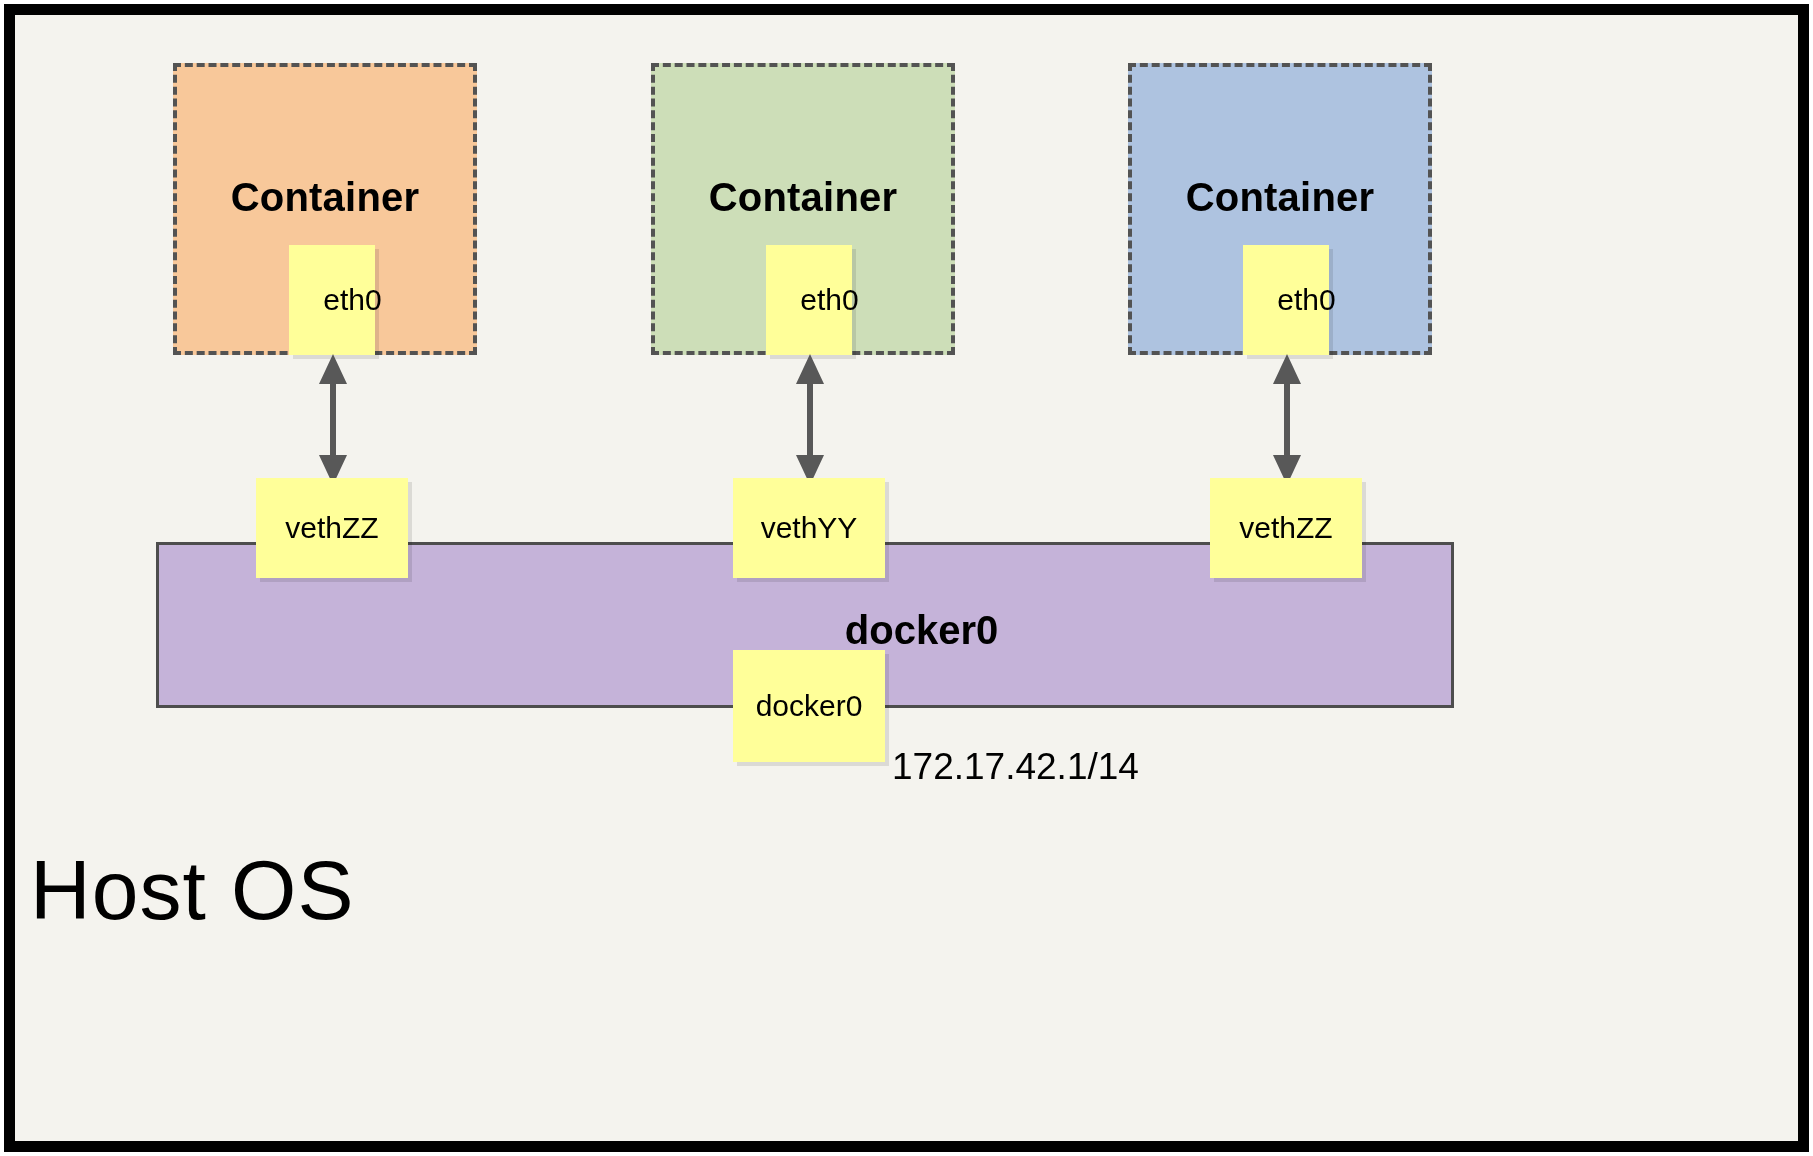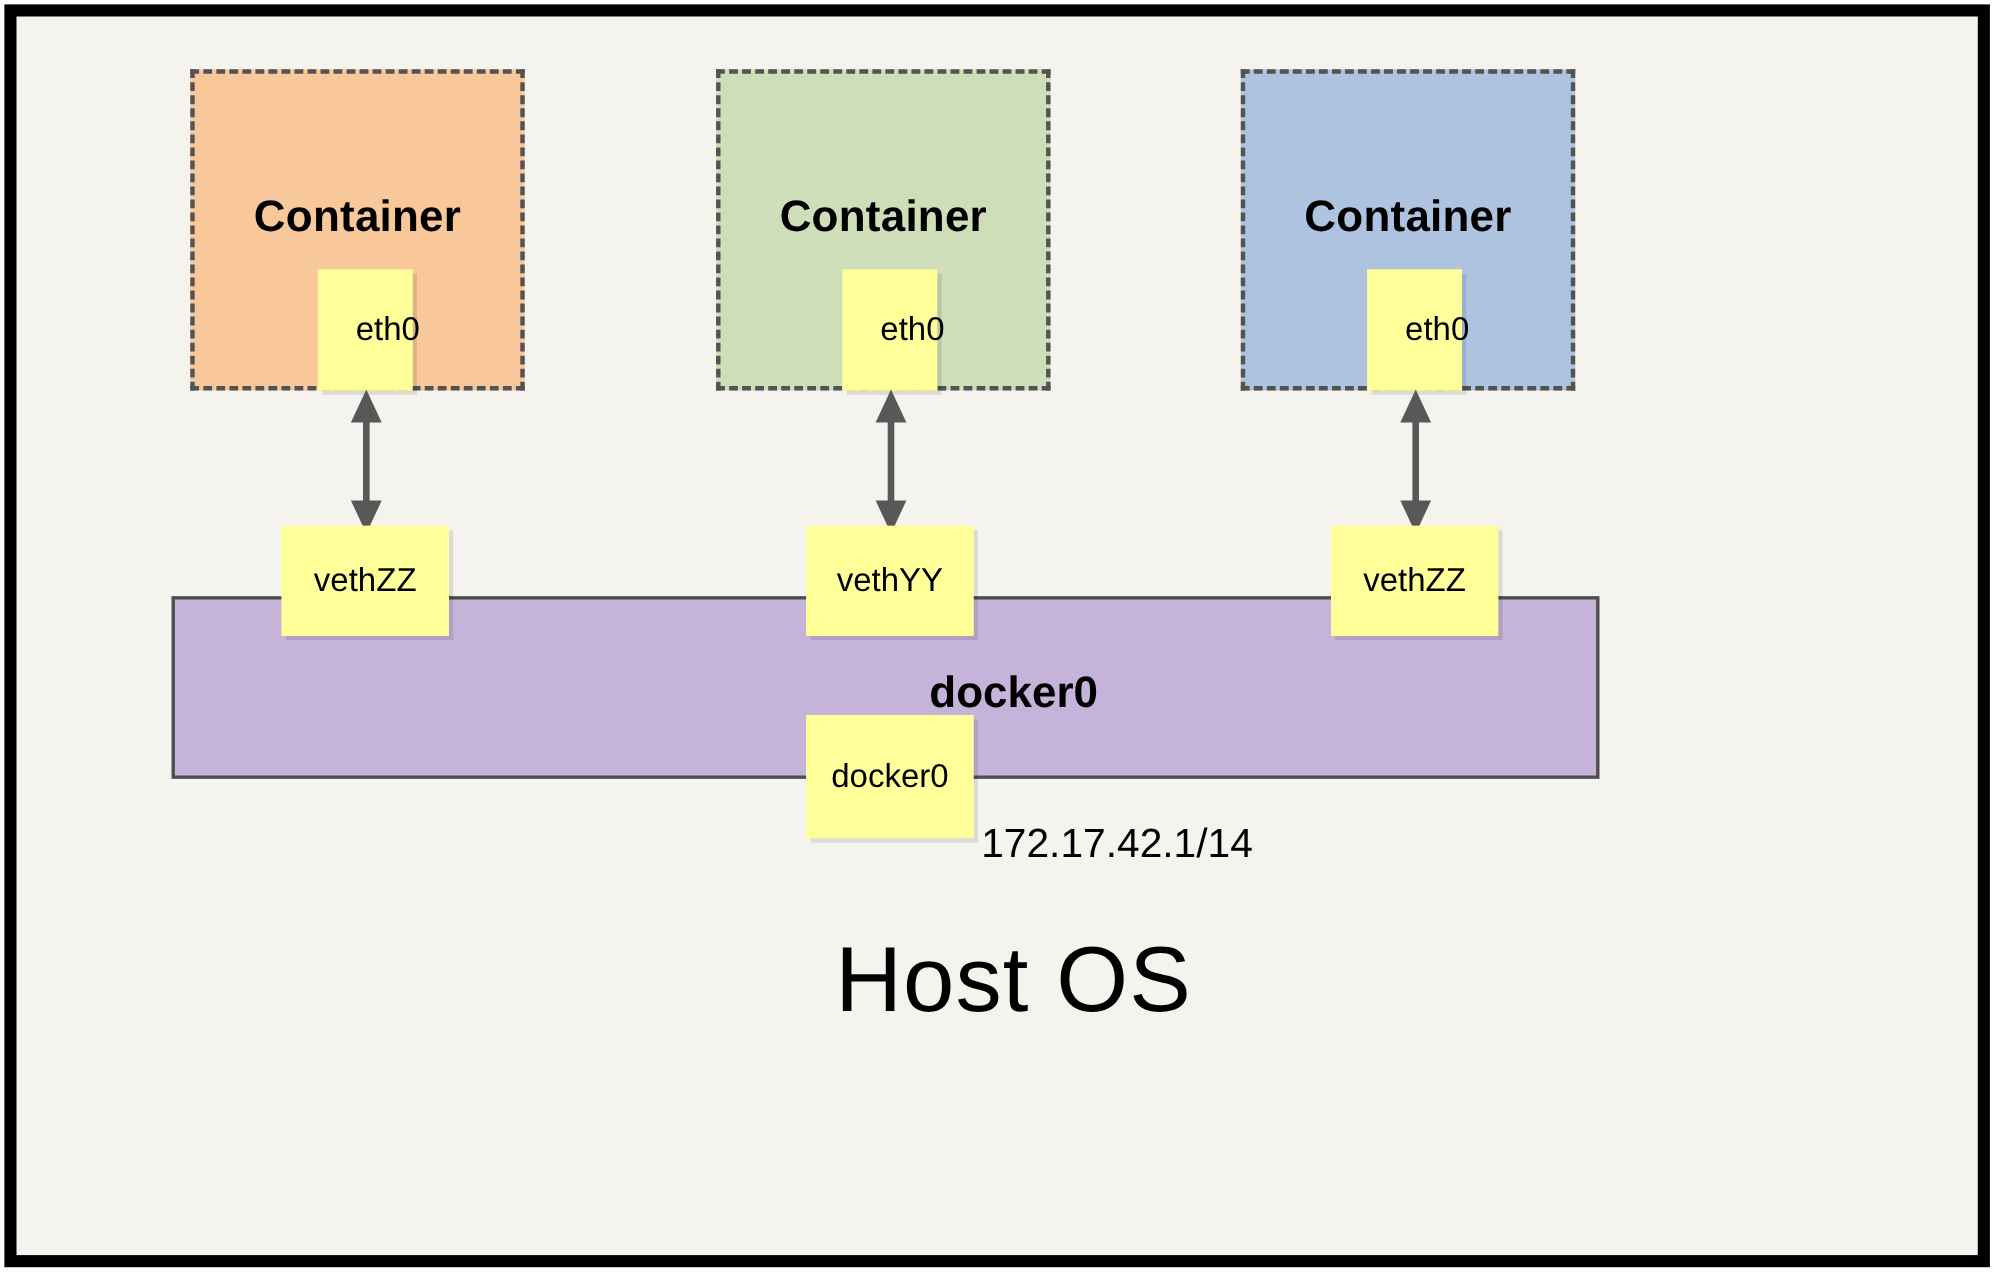--- a/index.html
+++ b/index.html
@@ -112,21 +112,21 @@
     font-size: 37px;
     color: #000000;
     white-space: nowrap;
   }
 
   
   .host-os {
     position: absolute;
     left: 0; right: 0;
     top: 812px;
-    text-align: center;
+    text-align: left;
     font-size: 84px;
     color: #000000;
     letter-spacing: 1px;
   }
 
   
   .arrow-svg {
     position: absolute;
     top: 322px;
     width: 40px;

